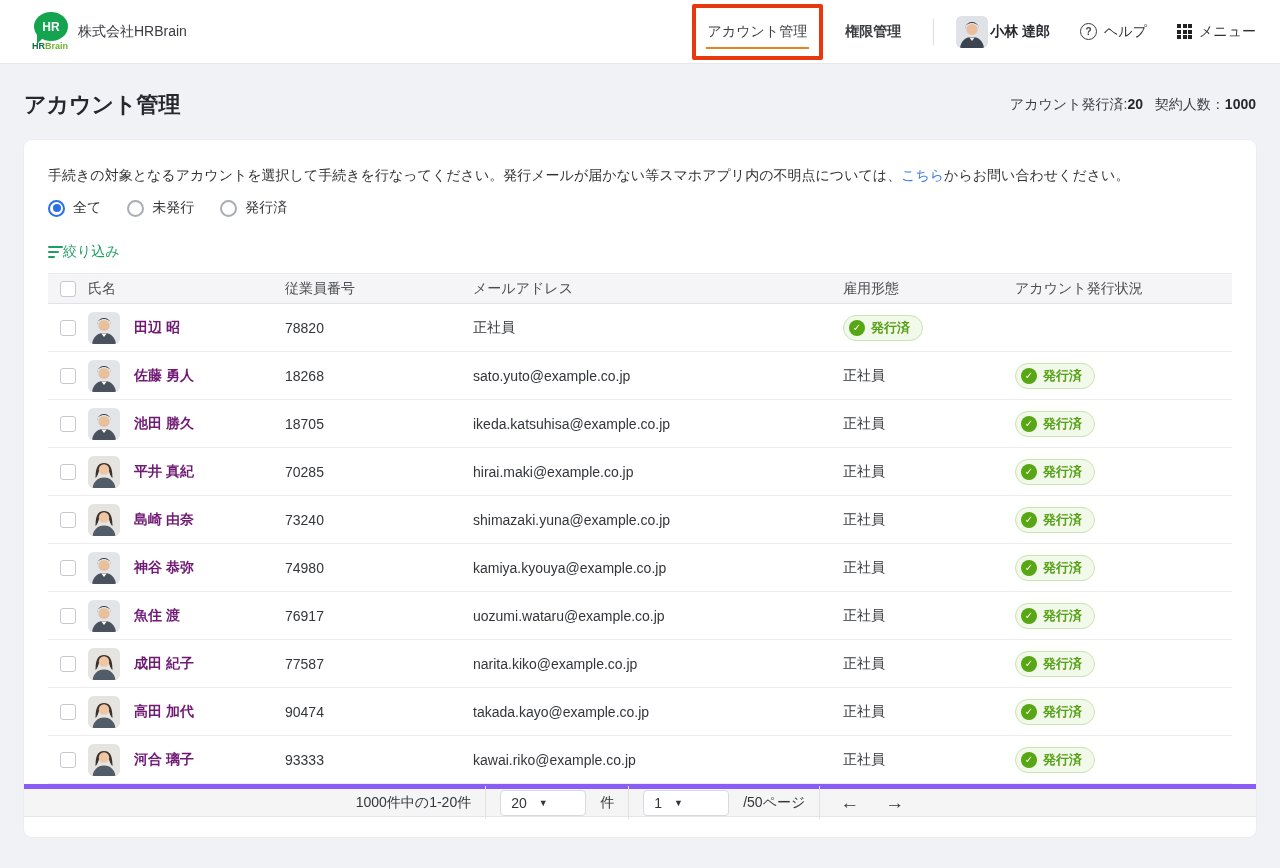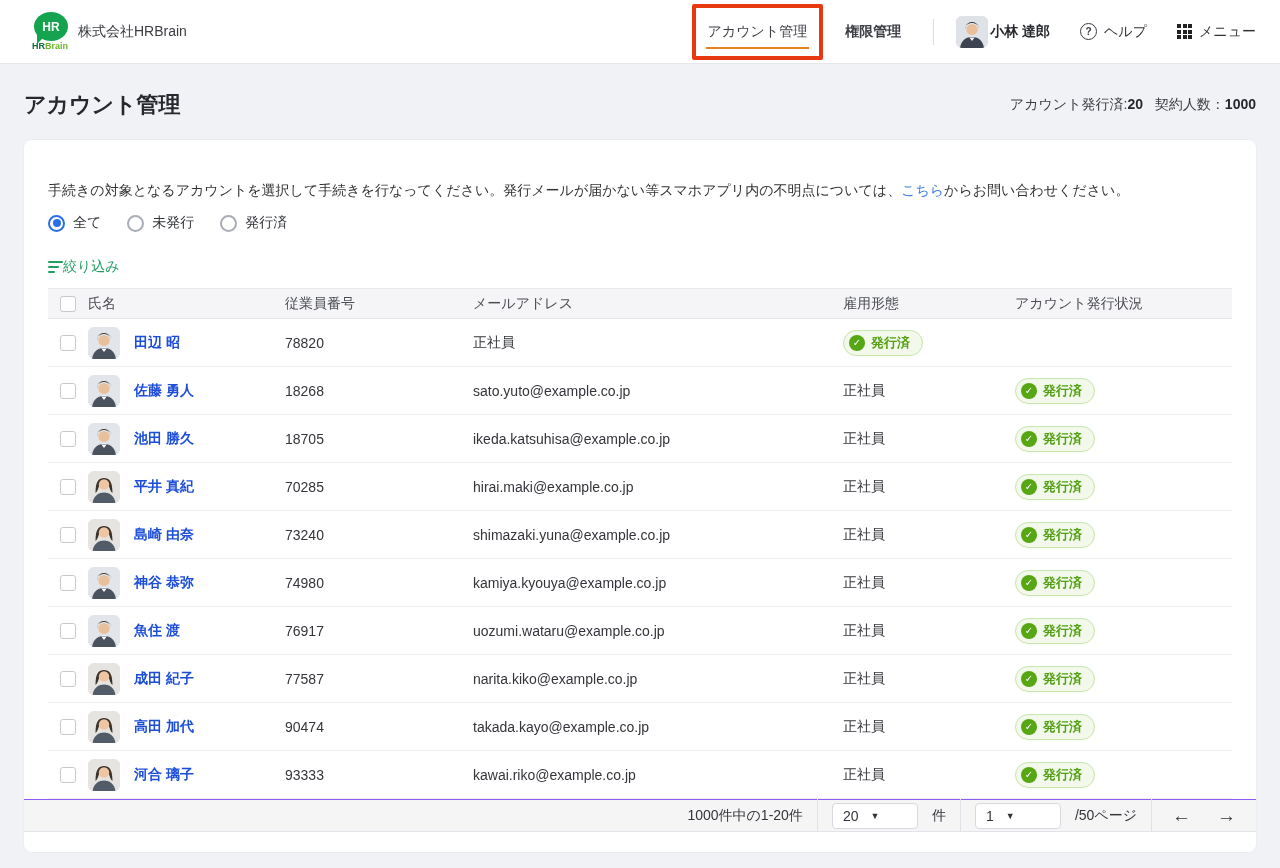--- a/index.html
+++ b/index.html
@@ -62,21 +62,21 @@
   
   .pagehead { display:flex; align-items:center; justify-content:space-between; padding:26px 24px 0; }
   .page-title { font-size:22px; font-weight:bold; color:#26282e; }
   .stats { font-size:14px; color:#3a3c42; }
   .stats b { font-weight:bold; color:#26282d; }
   .stats .gap { display:inline-block; width:8px; }
 
   
   .card {
     margin:20px 24px 0; background:#fff; border-radius:8px;
-    padding:40px 24px 20px; min-height:676px;
+    padding:25px 24px 20px; min-height:676px;
     box-shadow:0 0 0 1px rgba(0,0,0,0.02);
   }
   .instruction { font-size:14px; color:#333; line-height:1.5; }
   .instruction a { color:#3f7de0; text-decoration:none; cursor:pointer; }
 
   .radios { display:flex; align-items:flex-end; gap:26px; margin-top:13px; }
   .radio { display:flex; align-items:center; gap:8px; cursor:pointer; }
   .rdot { width:17px; height:17px; border-radius:50%; border:2px solid #a9adb5; background:#fff; position:relative; }
   .radio.checked .rdot { border-color:#2a6fe8; }
   .radio.checked .rdot::after {
@@ -99,40 +99,40 @@
   .thead {
     height:31px; background:#f5f5f7;
     border-top:1px solid #e8e9ed; border-bottom:1px solid #e3e4e9;
     color:#4b4d53; font-size:14px;
   }
   .trow { height:48px; border-bottom:1px solid #ededf1; background:#fff; }
   .cb {
     width:16px; height:16px; border:1.5px solid #c7c9cf; border-radius:3px; background:#fff; cursor:pointer;
   }
   .name-cell { display:flex; align-items:center; gap:14px; }
-  .nm { font-weight:bold; color:#1d4ed8; }
+  .nm { font-weight:bold; color:#701a75; }
   .cell { color:#33353a; font-size:14px; }
 
   .badge {
     display:inline-flex; align-items:center; gap:6px;
     background:#f2f9ea; border:1px solid #c9e4ae; border-radius:999px;
     padding:3px 12px 3px 5px; width:max-content;
   }
   .badge .chk {
     width:16px; height:16px; border-radius:50%; background:#57a614;
     color:#fff; font-size:10px; font-weight:bold;
     display:flex; align-items:center; justify-content:center;
   }
   .badge .btxt { color:#53a013; font-weight:bold; font-size:13px; }
 
   
   .pagbar {
     margin:0 -24px; height:33px; background:#f5f5f6;
-    border-top:1px solid #8b5cf6; border-bottom:1px solid #e3e4ea;
-    display:flex; align-items:center; justify-content:flex-end;
+    border-top:5px solid #8b5cf6; border-bottom:1px solid #e3e4ea;
+    display:flex; align-items:center; justify-content:center;
     padding-right:14px; gap:14px; font-size:14px; color:#33353a;
   }
   .pdiv { width:1px; height:33px; background:#e1e2e8; }
   .selectbox {
     width:86px; height:26px; background:#fff; border:1px solid #d8d9de; border-radius:4px;
     display:flex; align-items:center; padding:0 10px; gap:12px; cursor:pointer;
   }
   .selectbox .caret { font-size:9px; color:#33353a; }
   .arrow { font-size:19px; color:#2f3237; cursor:pointer; padding:0 6px; }
 </style>

